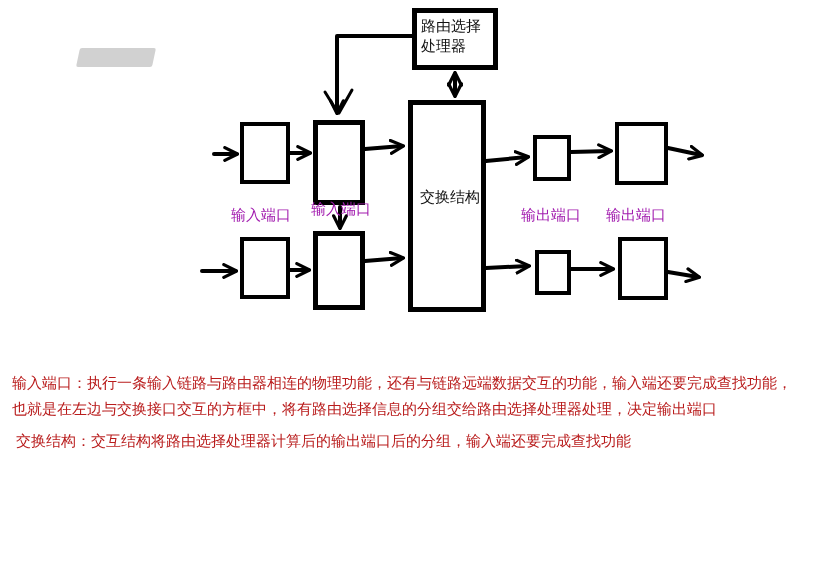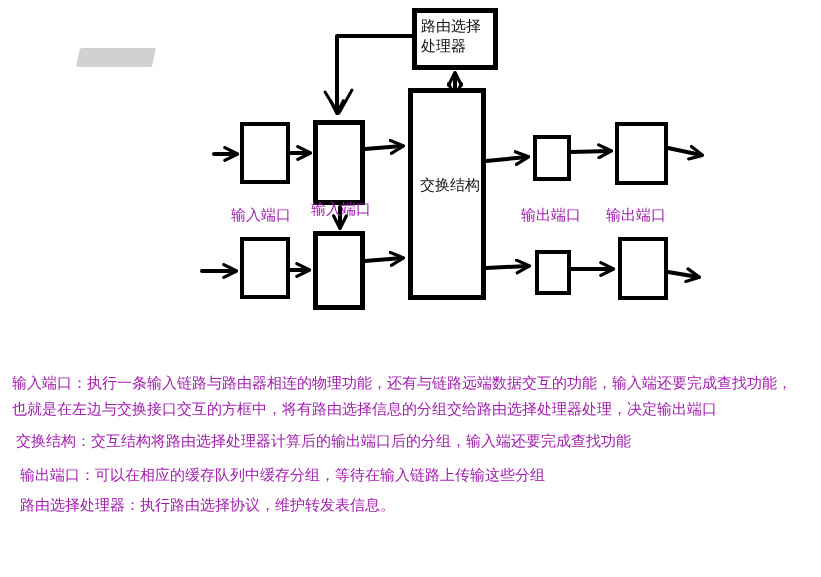--- a/index.html
+++ b/index.html
@@ -30,21 +30,21 @@
   .port-label {
     position: absolute;
     font-size: 15px;
     white-space: nowrap;
     color: #a21caf;
   }
   .note {
     position: absolute;
     font-size: 15px;
     line-height: 26px;
-    color: #a21caf;
+    color: #b91c1c;
   }
   .smudge {
     position: absolute;
     left: 78px; top: 48px;
     width: 76px; height: 19px;
     background: #c9c9c9;
     transform: skewX(-12deg);
     border-radius: 2px;
     opacity: 0.85;
   }
@@ -90,21 +90,21 @@
       <path d="M 486 268 L 528 266" marker-end="url(#arrow)"></path>
       <path d="M 571 269 L 612 269" marker-end="url(#arrow)"></path>
       <path d="M 668 272 L 698 277" marker-end="url(#arrow)"></path>
     </g>
   </svg>
 
   <div class="box thick rp-box" style="left:412px; top:8px; width:86px; height:62px;">
     <span>路由选择处理器</span>
   </div>
 
-  <div class="box thick fabric-box" style="left:408px; top:88px; width:78px; height:212px;">
+  <div class="box thick fabric-box" style="left:408px; top:100px; width:78px; height:212px;">
     <span>交换结构</span>
   </div>
 
   <div class="box" style="left:240px; top:122px; width:50px; height:62px;"></div>
   <div class="box thick" style="left:313px; top:120px; width:52px; height:85px;"></div>
 
   <div class="box" style="left:240px; top:237px; width:50px; height:62px;"></div>
   <div class="box thick" style="left:313px; top:231px; width:52px; height:79px;"></div>
 
   <div class="box" style="left:533px; top:135px; width:38px; height:46px;"></div>
@@ -113,16 +113,14 @@
   <div class="box" style="left:535px; top:250px; width:36px; height:45px;"></div>
   <div class="box" style="left:618px; top:237px; width:50px; height:63px;"></div>
 
   <div class="port-label" style="left:231px; top:206px;">输入端口</div>
   <div class="port-label" style="left:311px; top:200px;">输入端口</div>
   <div class="port-label" style="left:521px; top:206px;">输出端口</div>
   <div class="port-label" style="left:606px; top:206px;">输出端口</div>
 
   <div class="note" style="left:12px; top:370px; width:792px;">输入端口：执行一条输入链路与路由器相连的物理功能，还有与链路远端数据交互的功能，输入端还要完成查找功能，也就是在左边与交换接口交互的方框中，将有路由选择信息的分组交给路由选择处理器处理，决定输出端口</div>
   <div class="note" style="left:16px; top:428px; width:792px;">交换结构：交互结构将路由选择处理器计算后的输出端口后的分组，输入端还要完成查找功能</div>
-  <div class="note" style="left:20px; top:462px; width:792px;">输出端口：可以在相应的缓存队列中缓存分组，等待在输入链路上传输这些分组</div>
-  <div class="note" style="left:20px; top:492px; width:792px;">路由选择处理器：执行路由选择协议，维护转发表信息。</div>
 
 </div>
 
 </body></html>

